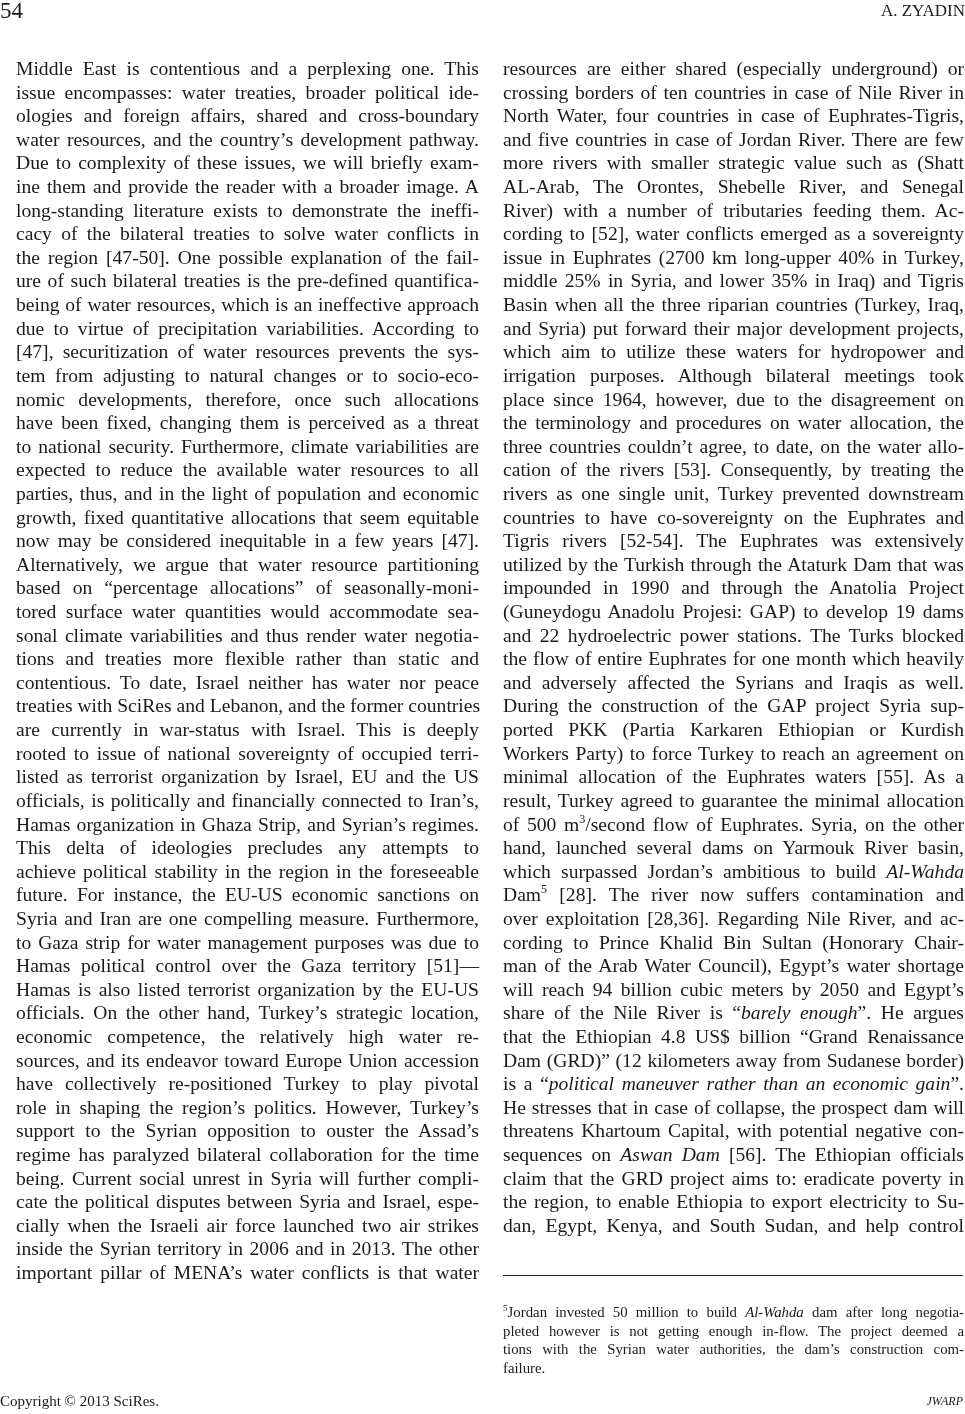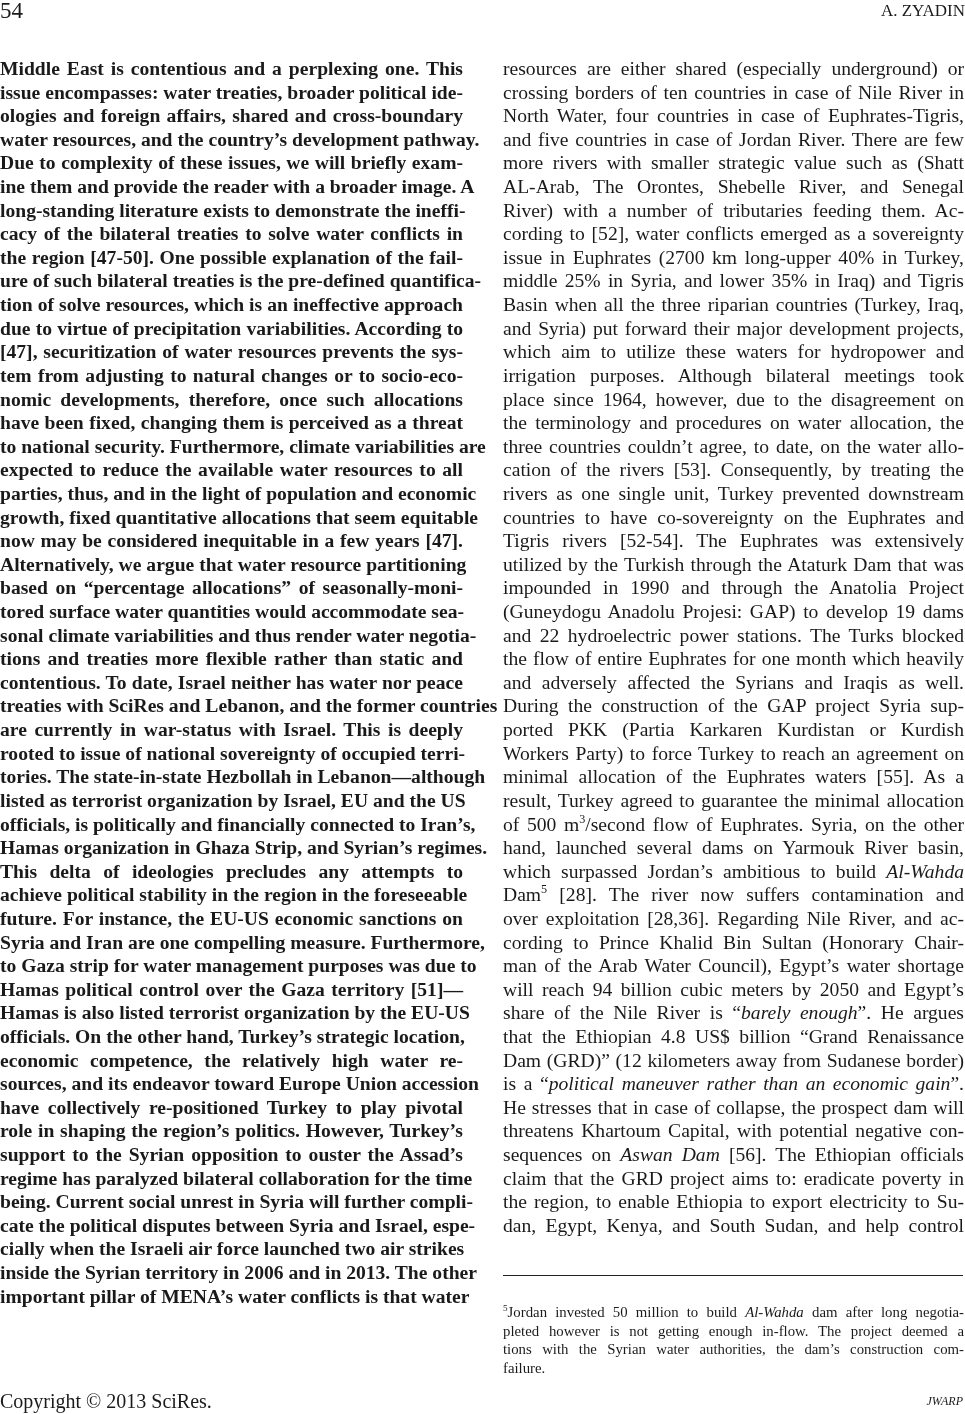--- a/index.html
+++ b/index.html
@@ -1,29 +1,29 @@
 <!DOCTYPE html>
 <html><head>
 <meta charset="utf-8">
 <style>
   html, body { margin: 0; padding: 0; background: #ffffff; }
   body { width: 965px; height: 1414px; position: relative; overflow: hidden;
          font-family: "Liberation Serif", "DejaVu Serif", serif; color: #1a1a1a; }
   .hdr-page { position: absolute; left: 0; top: 0; font-size: 23px; line-height: 22px; }
   .hdr-author { position: absolute; left: 0; width: 965px; top: 0; text-align: right; font-size: 17px; line-height: 22px; }
   .col { position: absolute; top: 57px; }
-  .col-left { left: 0; width: 463px; font-weight: bold; }
+  .col-left { left: 16px; width: 463px; }
   .col-right { left: 503px; width: 461px; }
   .line { display: block; height: 23.62px; line-height: 23.62px; font-size: 19.6px;
           white-space: nowrap; text-align: justify; text-align-last: justify; }
   .fn-rule { position: absolute; left: 503px; top: 1275px; width: 460px; height: 0; border-top: 1.3px solid #222; }
   .fn { position: absolute; left: 503px; top: 1283px; width: 461px; margin-top: 20px; }
   .fn .line { height: 18.6px; line-height: 18.6px; font-size: 14.8px; }
   .fn .line.end { text-align-last: left; }
-  .foot-left { position: absolute; left: 0; top: 1390px; font-size: 20px; line-height: 22px; text-align: center; }
+  .foot-left { position: absolute; left: 0; top: 1390px; font-size: 15px; line-height: 22px; text-align: center; }
   .foot-right { position: absolute; right: 2px; top: 1390px; font-size: 12px; line-height: 22px; font-weight: normal; font-style: italic; }
   i { }
   sup { font-size: 0.62em; line-height: 0; vertical-align: 0.65em; }
 </style>
 </head>
 <body>
 
 <div class="hdr-page">54</div>
 <div class="hdr-author">A. ZYADIN</div>
 
@@ -31,41 +31,40 @@
     <span class="line ">Middle East is contentious and a perplexing one. This</span>
     <span class="line ">issue encompasses: water treaties, broader political ide-</span>
     <span class="line ">ologies and foreign affairs, shared and cross-boundary</span>
     <span class="line ">water resources, and the country’s development pathway.</span>
     <span class="line ">Due to complexity of these issues, we will briefly exam-</span>
     <span class="line ">ine them and provide the reader with a broader image. A</span>
     <span class="line ">long-standing literature exists to demonstrate the ineffi-</span>
     <span class="line ">cacy of the bilateral treaties to solve water conflicts in</span>
     <span class="line ">the region [47-50]. One possible explanation of the fail-</span>
     <span class="line ">ure of such bilateral treaties is the pre-defined quantifica-</span>
-    <span class="line ">tion of solve resources, which is an ineffective approach</span>
+    <span class="line ">being of water resources, which is an ineffective approach</span>
     <span class="line ">due to virtue of precipitation variabilities. According to</span>
     <span class="line ">[47], securitization of water resources prevents the sys-</span>
     <span class="line ">tem from adjusting to natural changes or to socio-eco-</span>
     <span class="line ">nomic developments, therefore, once such allocations</span>
     <span class="line ">have been fixed, changing them is perceived as a threat</span>
     <span class="line ">to national security. Furthermore, climate variabilities are</span>
     <span class="line ">expected to reduce the available water resources to all</span>
     <span class="line ">parties, thus, and in the light of population and economic</span>
     <span class="line ">growth, fixed quantitative allocations that seem equitable</span>
     <span class="line ">now may be considered inequitable in a few years [47].</span>
     <span class="line ">Alternatively, we argue that water resource partitioning</span>
     <span class="line ">based on “percentage allocations” of seasonally-moni-</span>
     <span class="line ">tored surface water quantities would accommodate sea-</span>
     <span class="line ">sonal climate variabilities and thus render water negotia-</span>
     <span class="line ">tions and treaties more flexible rather than static and</span>
     <span class="line ">contentious. To date, Israel neither has water nor peace</span>
     <span class="line ">treaties with SciRes and Lebanon, and the former countries</span>
     <span class="line ">are currently in war-status with Israel. This is deeply</span>
     <span class="line ">rooted to issue of national sovereignty of occupied terri-</span>
-    <span class="line ">tories. The state-in-state Hezbollah in Lebanon—although</span>
     <span class="line ">listed as terrorist organization by Israel, EU and the US</span>
     <span class="line ">officials, is politically and financially connected to Iran’s,</span>
     <span class="line ">Hamas organization in Ghaza Strip, and Syrian’s regimes.</span>
     <span class="line ">This delta of ideologies precludes any attempts to</span>
     <span class="line ">achieve political stability in the region in the foreseeable</span>
     <span class="line ">future. For instance, the EU-US economic sanctions on</span>
     <span class="line ">Syria and Iran are one compelling measure. Furthermore,</span>
     <span class="line ">to Gaza strip for water management purposes was due to</span>
     <span class="line ">Hamas political control over the Gaza territory [51]—</span>
     <span class="line ">Hamas is also listed terrorist organization by the EU-US</span>
@@ -104,21 +103,21 @@
     <span class="line ">rivers as one single unit, Turkey prevented downstream</span>
     <span class="line ">countries to have co-sovereignty on the Euphrates and</span>
     <span class="line ">Tigris rivers [52-54]. The Euphrates was extensively</span>
     <span class="line ">utilized by the Turkish through the Ataturk Dam that was</span>
     <span class="line ">impounded in 1990 and through the Anatolia Project</span>
     <span class="line ">(Guneydogu Anadolu Projesi: GAP) to develop 19 dams</span>
     <span class="line ">and 22 hydroelectric power stations. The Turks blocked</span>
     <span class="line ">the flow of entire Euphrates for one month which heavily</span>
     <span class="line ">and adversely affected the Syrians and Iraqis as well.</span>
     <span class="line ">During the construction of the GAP project Syria sup-</span>
-    <span class="line ">ported PKK (Partia Karkaren Kurdistan or Kurdish</span>
+    <span class="line ">ported PKK (Partia Karkaren Ethiopian or Kurdish</span>
     <span class="line ">Workers Party) to force Turkey to reach an agreement on</span>
     <span class="line ">minimal allocation of the Euphrates waters [55]. As a</span>
     <span class="line ">result, Turkey agreed to guarantee the minimal allocation</span>
     <span class="line ">of 500 m<sup>3</sup>/second flow of Euphrates. Syria, on the other</span>
     <span class="line ">hand, launched several dams on Yarmouk River basin,</span>
     <span class="line ">which surpassed Jordan’s ambitious to build <i>Al-Wahda</i></span>
     <span class="line ">Dam<sup>5</sup> [28]. The river now suffers contamination and</span>
     <span class="line ">over exploitation [28,36]. Regarding Nile River, and ac-</span>
     <span class="line ">cording to Prince Khalid Bin Sultan (Honorary Chair-</span>
     <span class="line ">man of the Arab Water Council), Egypt’s water shortage</span>

